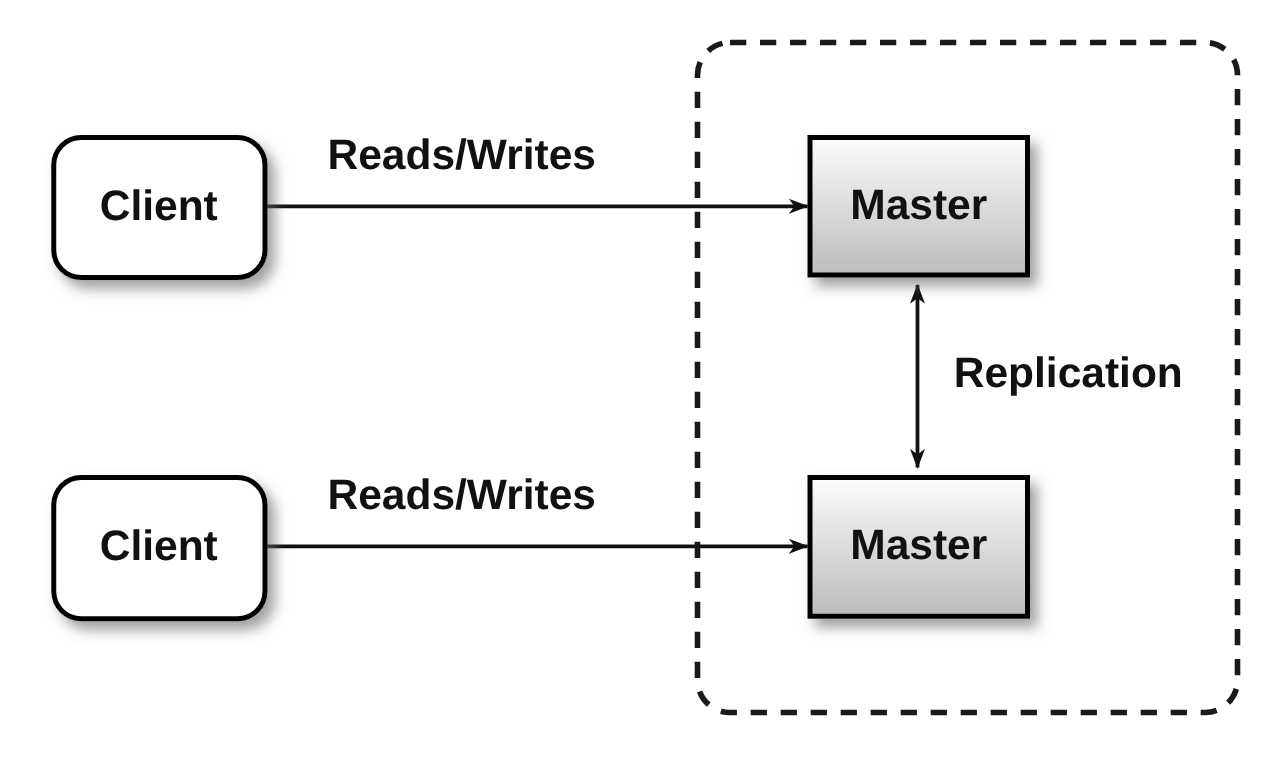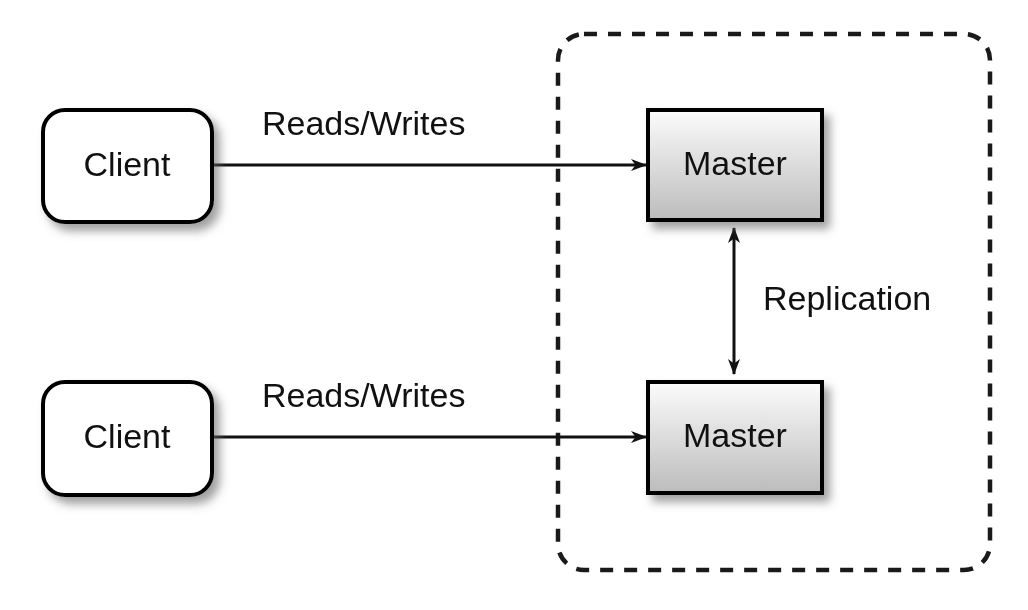--- a/index.html
+++ b/index.html
@@ -10,20 +10,21 @@
   }
   body {
     font-family: "Liberation Sans", sans-serif;
   }
   #diagram-canvas {
     position: relative;
     width: 1028px;
     height: 610px;
     background: #ffffff;
     overflow: hidden;
+    font-weight: bold;
   }
   #diagram-svg {
     position: absolute;
     top: 0;
     left: 0;
     width: 1028px;
     height: 610px;
   }
   .node-label {
     font-family: "Liberation Sans", sans-serif;

